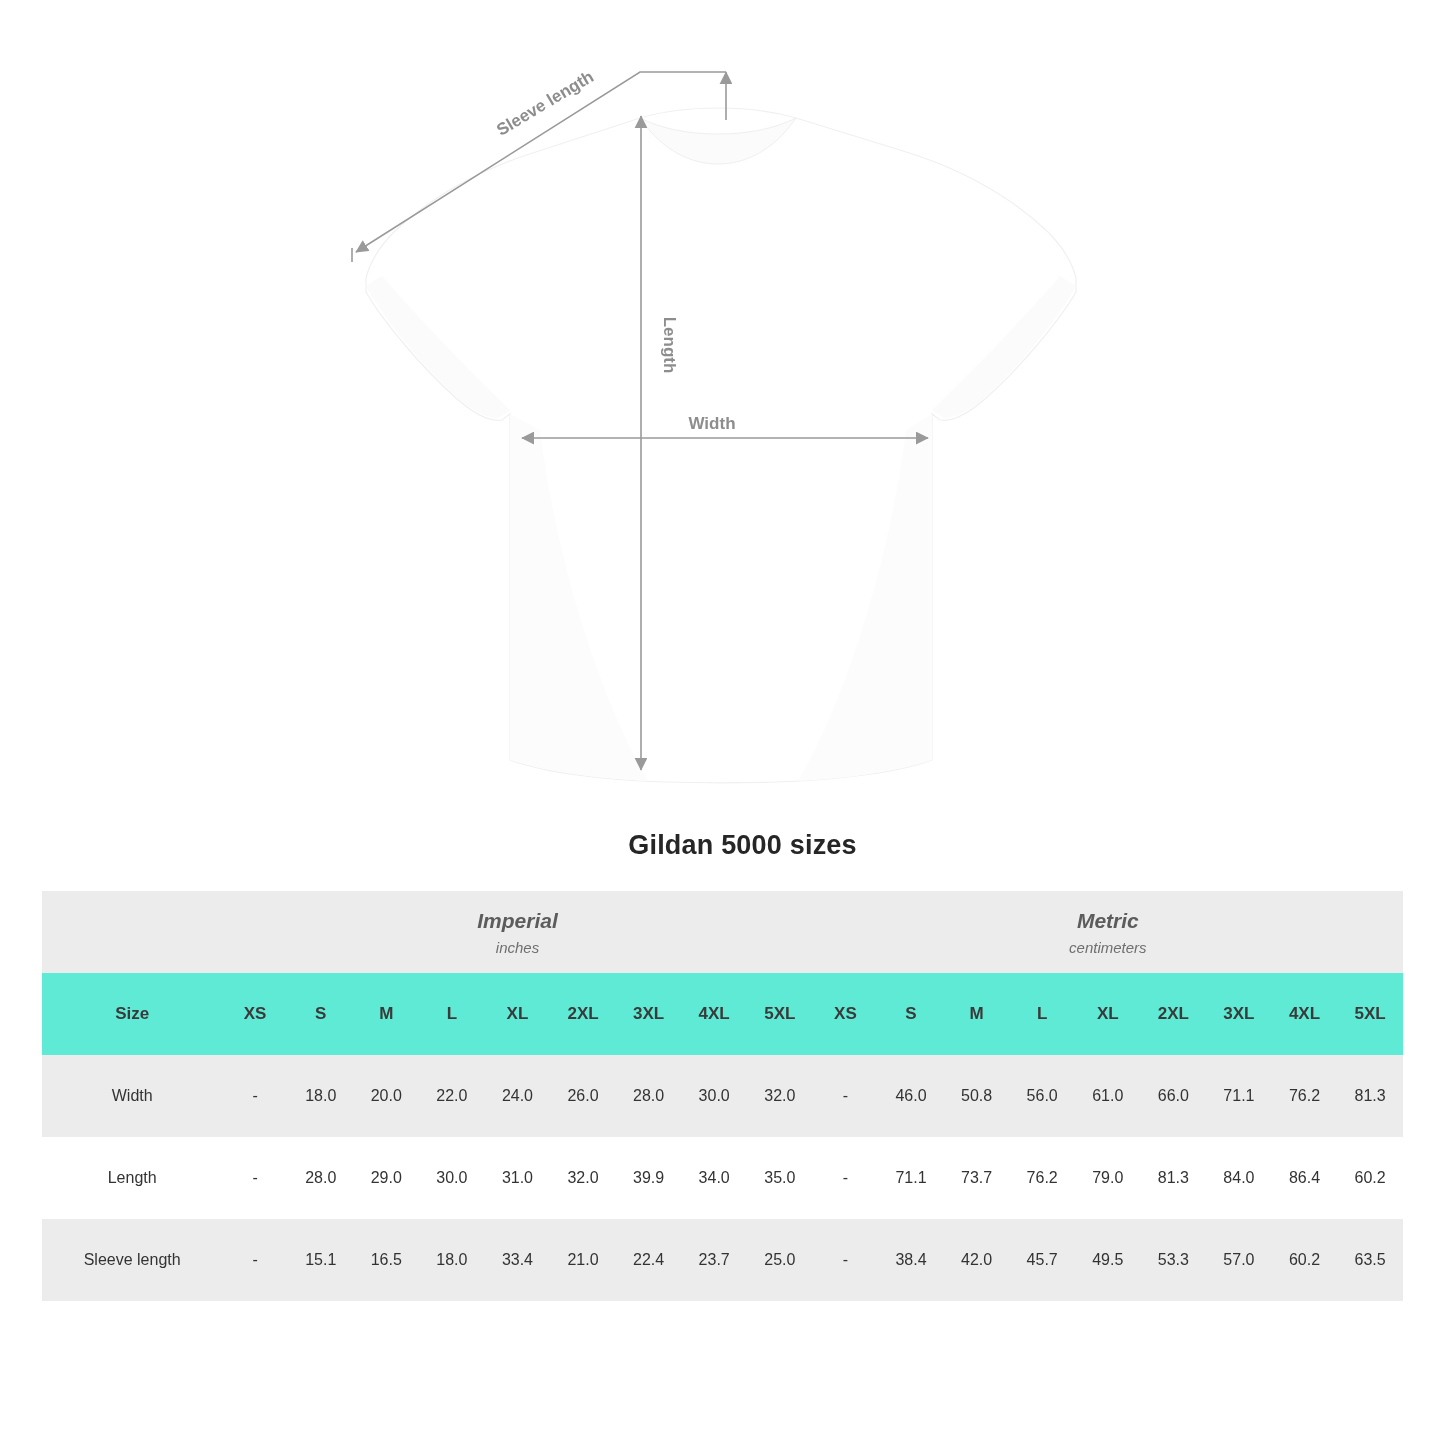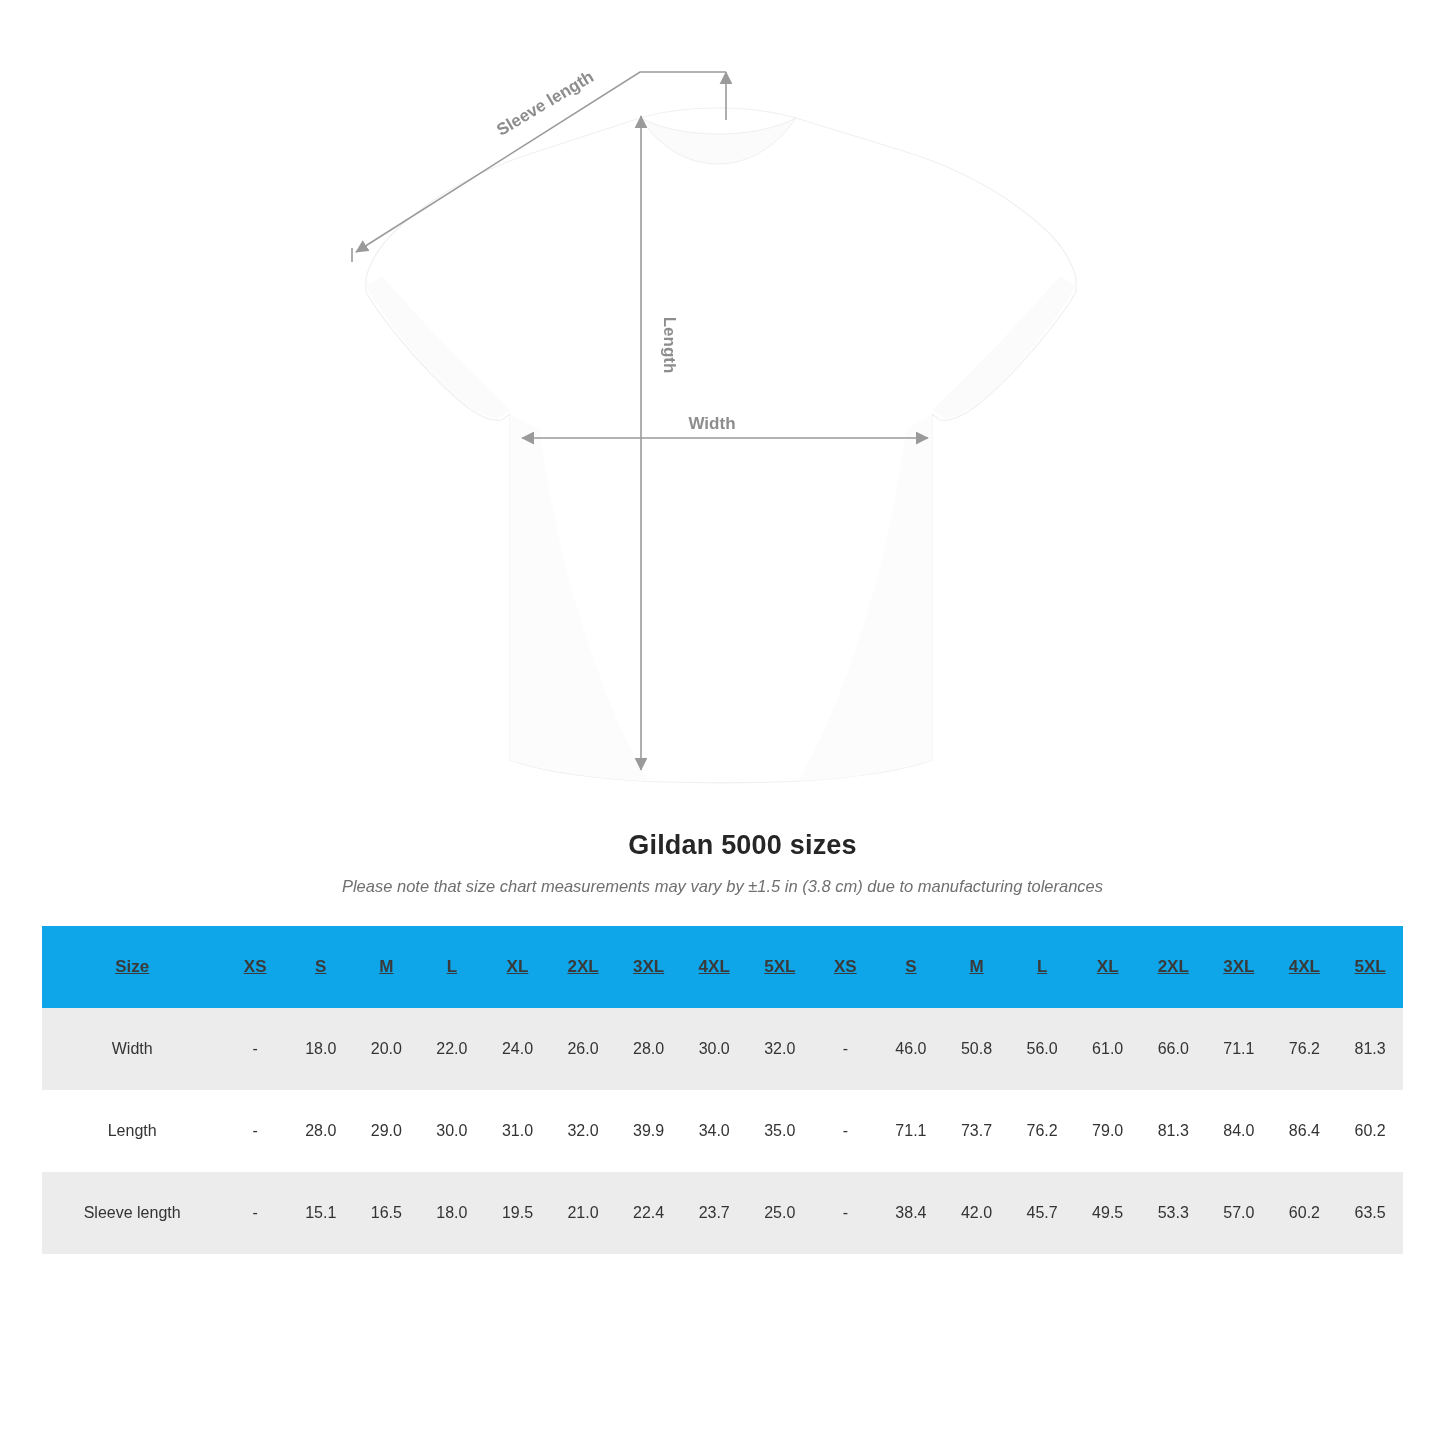--- a/index.html
+++ b/index.html
@@ -84,25 +84,24 @@
     font-style: italic;
     color: #6f6f6f;
     margin-top: 4px;
   }
   .row-header-cell {
     font-weight: bold;
     font-size: 16.5px;
     color: #333333;
   }
   tr.row-size td {
-    background: #0ea5e9;
+    background: #5eead4;
     font-size: 17px;
     font-weight: bold;
     color: #3a3a3a;
-    text-decoration: underline;
   }
   tr.row-shade td {
     background: #ececec;
   }
   tr.row-plain td {
     background: #ffffff;
   }
   td.val {
     font-size: 16.5px;
     color: #333333;
@@ -174,21 +173,20 @@
 
       <g>
         <line x1="522" y1="438" x2="928" y2="438" stroke="#9a9a9a" stroke-width="1.6" marker-start="url(#arrTail)" marker-end="url(#arrHead)"></line>
         <text x="712" y="429" font-family="Liberation Sans, sans-serif" font-size="17" font-weight="bold" fill="#8d8d8d" text-anchor="middle">Width</text>
       </g>
     </svg>
   </div>
 
   <div class="title-block">
     <div class="chart-title">Gildan 5000 sizes</div>
-    <div class="chart-note">Please note that size chart measurements may vary by ±1.5 in (3.8 cm) due to manufacturing tolerances</div>
   </div>
 
   <div class="table-wrap">
     <table class="size-table">
       <colgroup>
         <col class="label-col">
         <col class="val-col">
           <col class="val-col">
           <col class="val-col">
           <col class="val-col">
@@ -201,20 +199,31 @@
           <col class="val-col">
           <col class="val-col">
           <col class="val-col">
           <col class="val-col">
         <col class="val-col">
           <col class="val-col">
           <col class="val-col">
           <col class="val-col">
       </colgroup>
       <tbody>
+        <tr>
+          <td class="unit-head"></td>
+          <td class="unit-head" colspan="9">
+            <div class="unit-name">Imperial</div>
+            <div class="unit-sub">inches</div>
+          </td>
+          <td class="unit-head" colspan="9">
+            <div class="unit-name">Metric</div>
+            <div class="unit-sub">centimeters</div>
+          </td>
+        </tr>
 
         <tr class="row-size">
           <td class="row-header-cell">Size</td>
           <td>XS</td>
           <td>S</td>
           <td>M</td>
           <td>L</td>
           <td>XL</td>
           <td>2XL</td>
           <td>3XL</td>
@@ -274,21 +283,21 @@
           <td class="val">86.4</td>
           <td class="val">60.2</td>
         </tr>
 
         <tr class="row-shade">
           <td class="row-header-cell">Sleeve length</td>
           <td class="val">-</td>
           <td class="val">15.1</td>
           <td class="val">16.5</td>
           <td class="val">18.0</td>
-          <td class="val">19.5</td>
+          <td class="val">33.4</td>
           <td class="val">21.0</td>
           <td class="val">22.4</td>
           <td class="val">23.7</td>
           <td class="val">25.0</td>
           <td class="val">-</td>
           <td class="val">38.4</td>
           <td class="val">42.0</td>
           <td class="val">45.7</td>
           <td class="val">49.5</td>
           <td class="val">53.3</td>

